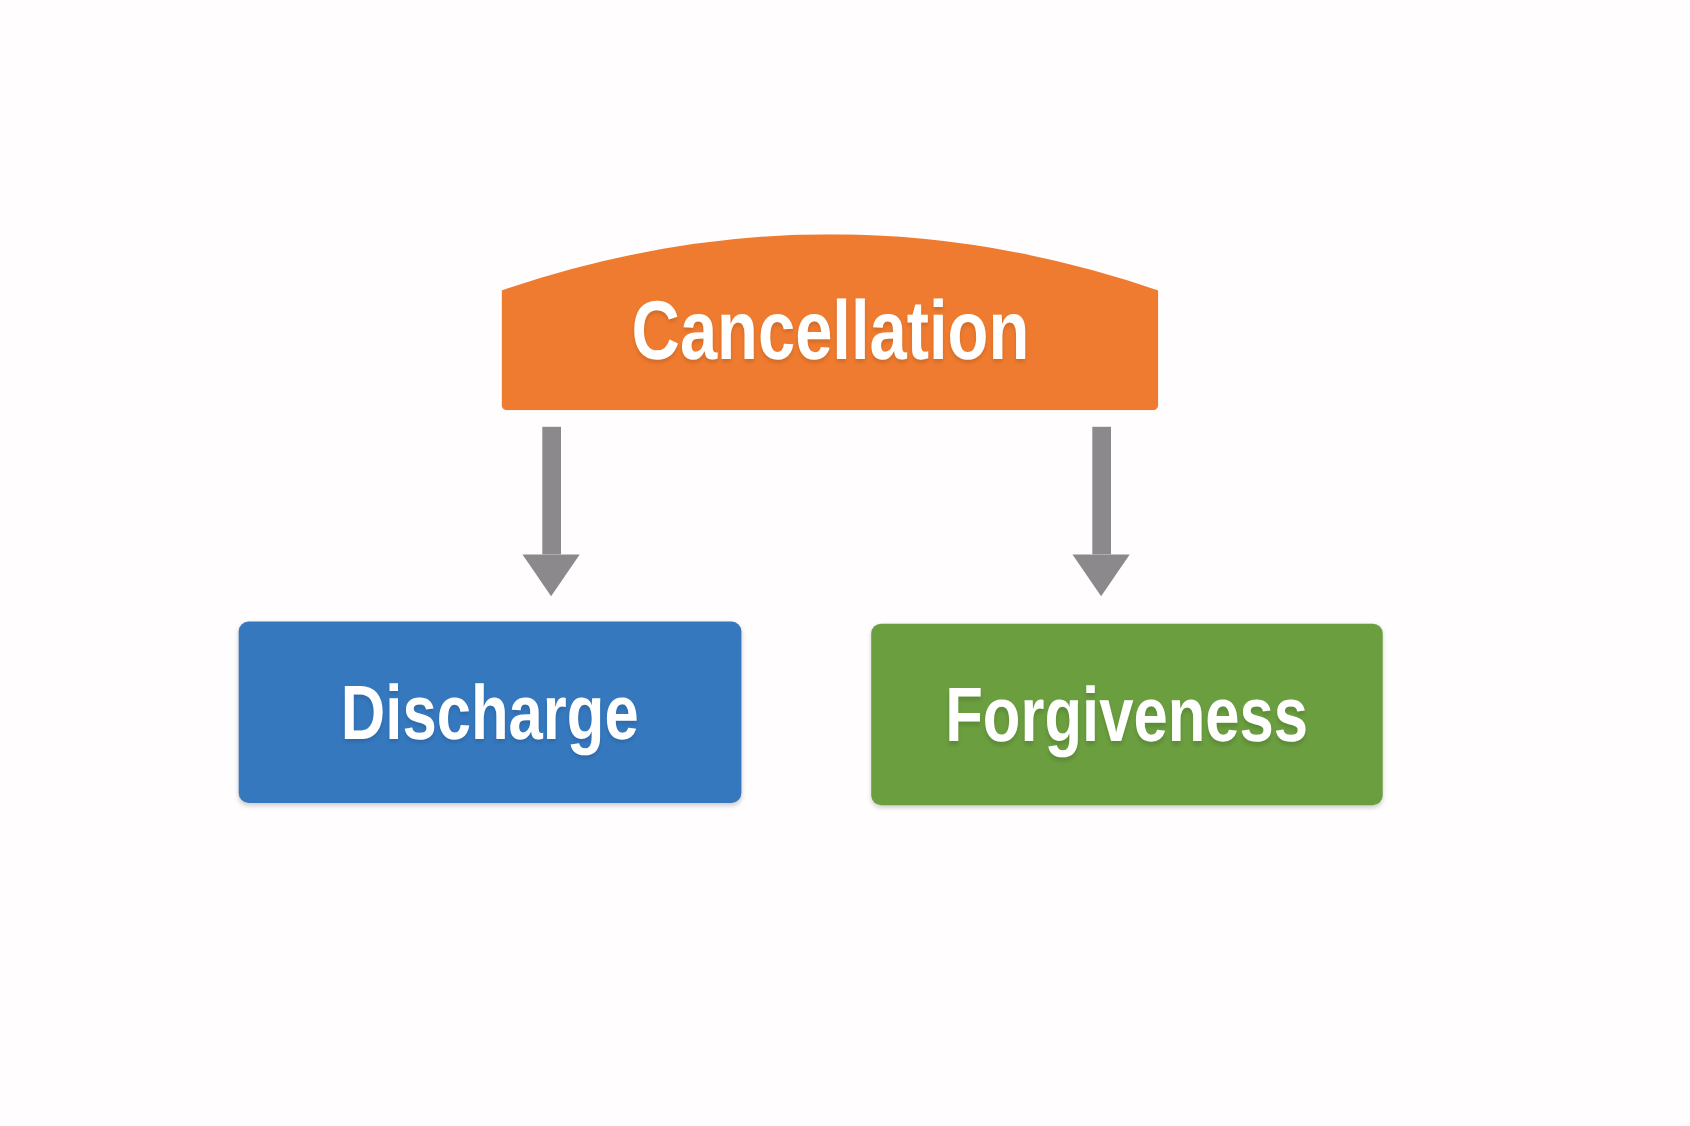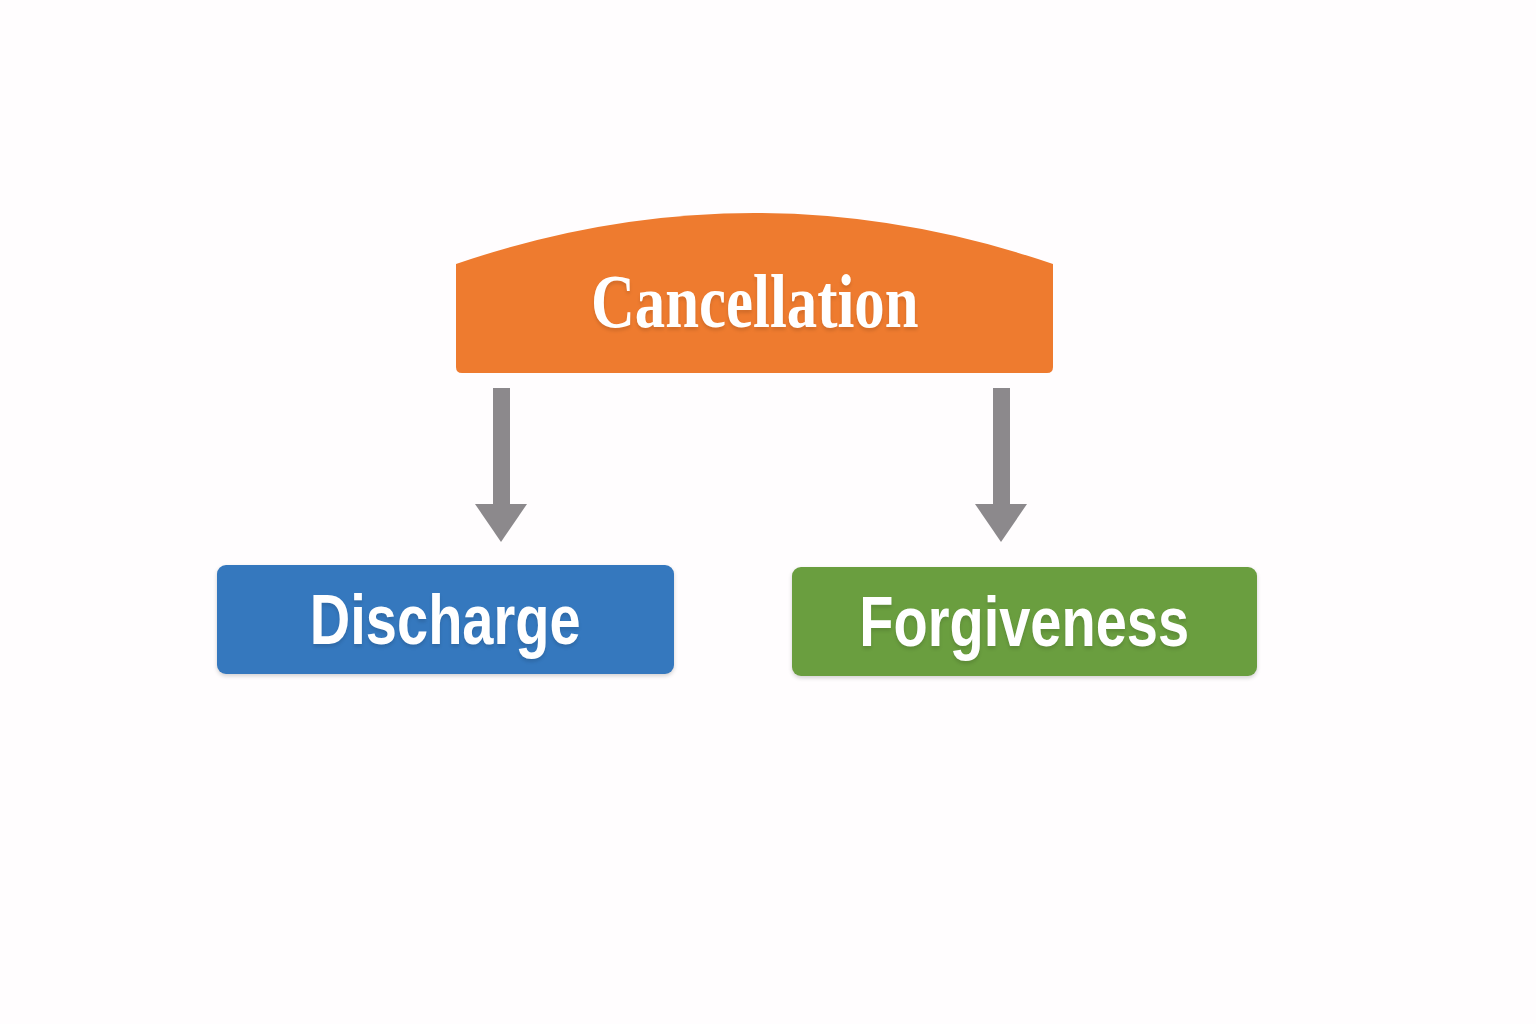--- a/index.html
+++ b/index.html
@@ -15,21 +15,20 @@
     font-family: "Liberation Sans", sans-serif;
   }
 
   
   .root-box {
     position: absolute;
     left: 456px;
     top: 213px;
     width: 597px;
     height: 160px;
-    font-family: Liberation Serif, serif;
   }
   .root-box svg {
     position: absolute;
     left: 0;
     top: 0;
     width: 100%;
     height: 100%;
     display: block;
   }
   .arch {
@@ -56,21 +55,21 @@
     white-space: nowrap;
     color: var(--label-text, #FFFFFF);
     text-shadow: 0 3px 4px rgba(0,0,0,0.12);
   }
   .root-label { font-size: 76px; }
   .child-label { font-size: 70px; }
 
   
   .child-box {
     position: absolute;
-    height: 109px;
+    height: 165px;
     border-radius: 9px;
     display: flex;
     align-items: center;
     justify-content: center;
     box-shadow: 0 2px 4px rgba(0,0,0,0.18);
   }
   .child-box.left {
     left: 217px;
     top: 565px;
     width: 457px;

